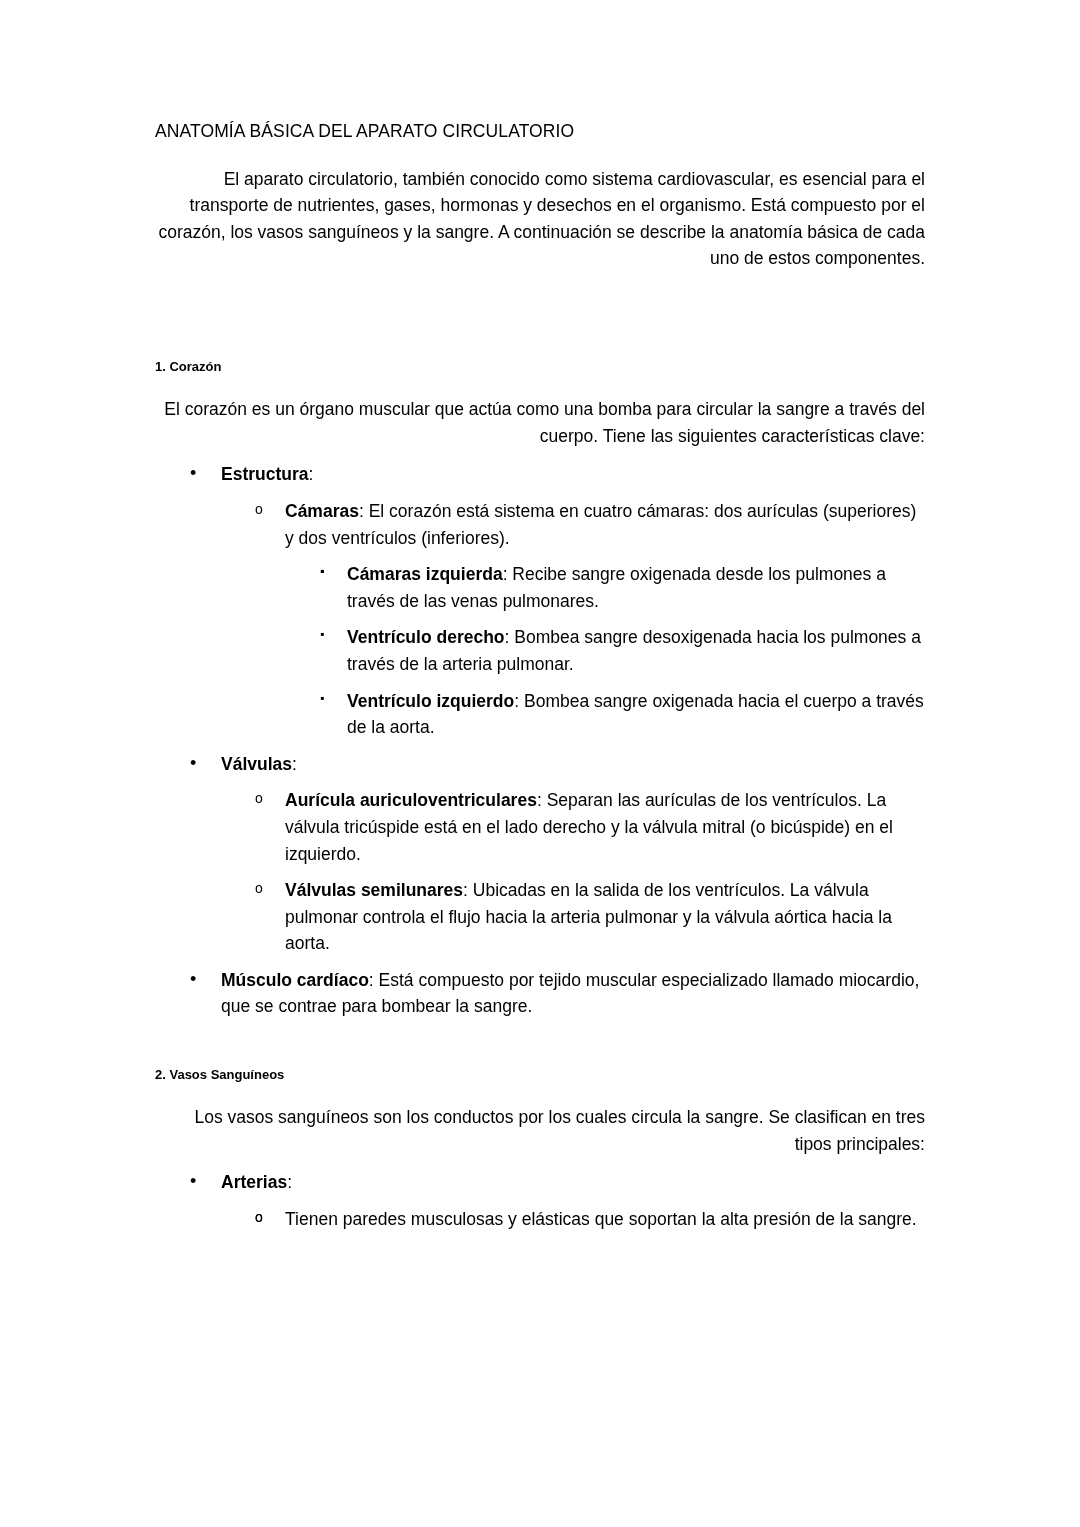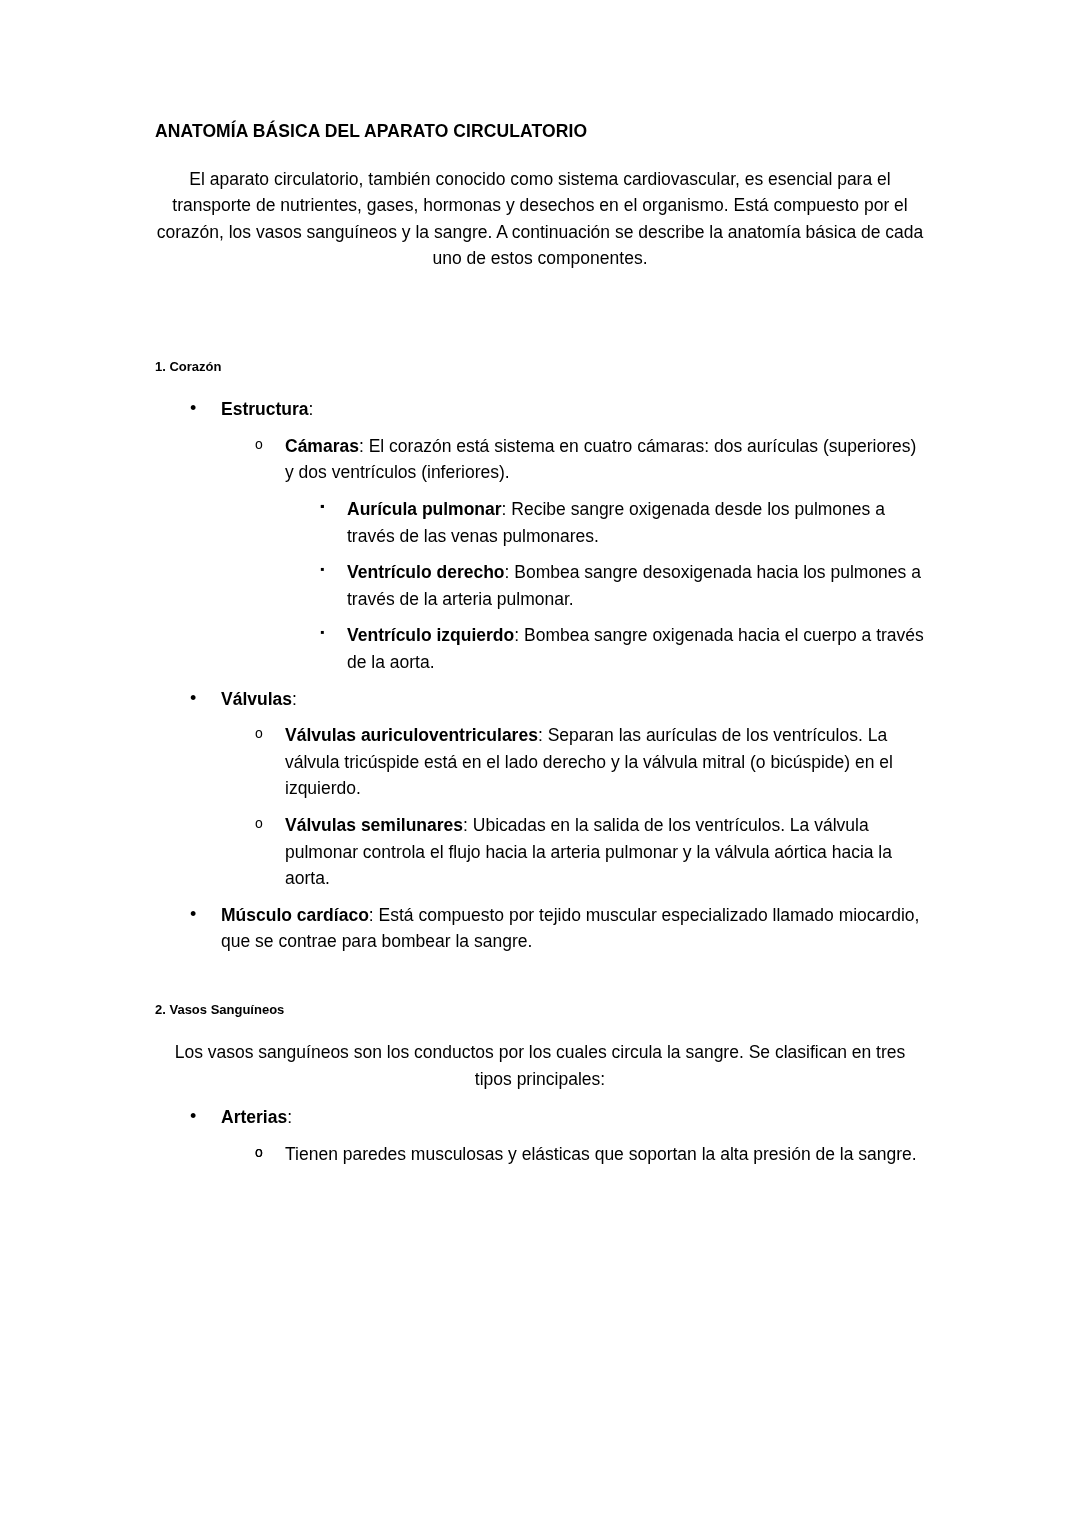--- a/index.html
+++ b/index.html
@@ -16,30 +16,30 @@
   }
   .page {
     position: relative;
     width: 1080px;
     height: 1527px;
     box-sizing: border-box;
     padding: 120px 155px 0 155px;
   }
   .doc-title {
     font-size: 17.5px;
-    font-weight: bold;
+    font-weight: normal;
     letter-spacing: 0.1px;
     margin: 0 0 22px 0;
     line-height: 1.35;
   }
   p.body-text {
     font-size: 17.5px;
     line-height: 1.52;
     margin: 0 0 12px 0;
-    text-align: center;
+    text-align: right;
   }
   .section-heading {
     font-size: 13px;
     font-weight: bold;
     margin: 46px 0 20px 0;
     line-height: 1.4;
   }
   .spacer-lg { height: 28px; }
   ul.lvl1, ul.lvl2, ul.lvl3 {
     margin: 0;
@@ -100,32 +100,33 @@
 <div class="page">
 
   <h1 class="doc-title">ANATOMÍA BÁSICA DEL APARATO CIRCULATORIO</h1>
 
   <p class="body-text">El aparato circulatorio, también conocido como sistema cardiovascular, es esencial para el transporte de nutrientes, gases, hormonas y desechos en el organismo. Está compuesto por el corazón, los vasos sanguíneos y la sangre. A continuación se describe la anatomía básica de cada uno de estos componentes.</p>
 
   <div class="spacer-lg"></div>
 
   <div id="sections-root">
       <h2 class="section-heading">1. Corazón</h2>
+      <p class="body-text">El corazón es un órgano muscular que actúa como una bomba para circular la sangre a través del cuerpo. Tiene las siguientes características clave:</p>
       <div class="lvl1-wrap">
         <ul class="lvl1">
           <li><span class="marker">•</span><span class="item-text"><b>Estructura</b><span>:</span></span><ul class="lvl2">
               <li><span class="marker">o</span><span class="item-text"><b>Cámaras</b><span>: El corazón está sistema en cuatro cámaras: dos aurículas (superiores) y dos ventrículos (inferiores).</span></span><ul class="lvl3">
                   <li><span class="marker">▪</span></li>
-                  <li><span class="marker">▪</span><span class="item-text"><b>Aurícula pulmonar</b><span>: Recibe sangre oxigenada desde los pulmones a través de las venas pulmonares.</span></span></li>
+                  <li><span class="marker">▪</span><span class="item-text"><b>Cámaras izquierda</b><span>: Recibe sangre oxigenada desde los pulmones a través de las venas pulmonares.</span></span></li>
                   <li><span class="marker">▪</span><span class="item-text"><b>Ventrículo derecho</b><span>: Bombea sangre desoxigenada hacia los pulmones a través de la arteria pulmonar.</span></span></li>
                   <li><span class="marker">▪</span><span class="item-text"><b>Ventrículo izquierdo</b><span>: Bombea sangre oxigenada hacia el cuerpo a través de la aorta.</span></span></li>
                 </ul></li>
             </ul></li>
           <li><span class="marker">•</span><span class="item-text"><b>Válvulas</b><span>:</span></span><ul class="lvl2">
-              <li><span class="marker">o</span><span class="item-text"><b>Válvulas auriculoventriculares</b><span>: Separan las aurículas de los ventrículos. La válvula tricúspide está en el lado derecho y la válvula mitral (o bicúspide) en el izquierdo.</span></span></li>
+              <li><span class="marker">o</span><span class="item-text"><b>Aurícula auriculoventriculares</b><span>: Separan las aurículas de los ventrículos. La válvula tricúspide está en el lado derecho y la válvula mitral (o bicúspide) en el izquierdo.</span></span></li>
               <li><span class="marker">o</span><span class="item-text"><b>Válvulas semilunares</b><span>: Ubicadas en la salida de los ventrículos. La válvula pulmonar controla el flujo hacia la arteria pulmonar y la válvula aórtica hacia la aorta.</span></span></li>
             </ul></li>
           <li><span class="marker">•</span><span class="item-text"><b>Músculo cardíaco</b><span>: Está compuesto por tejido muscular especializado llamado miocardio, que se contrae para bombear la sangre.</span></span></li>
         </ul>
       </div>
       <h2 class="section-heading">2. Vasos Sanguíneos</h2>
       <p class="body-text">Los vasos sanguíneos son los conductos por los cuales circula la sangre. Se clasifican en tres tipos principales:</p>
       <div class="lvl1-wrap">
         <ul class="lvl1">
           <li><span class="marker">•</span><span class="item-text"><b>Arterias</b><span>:</span></span><ul class="lvl2">

